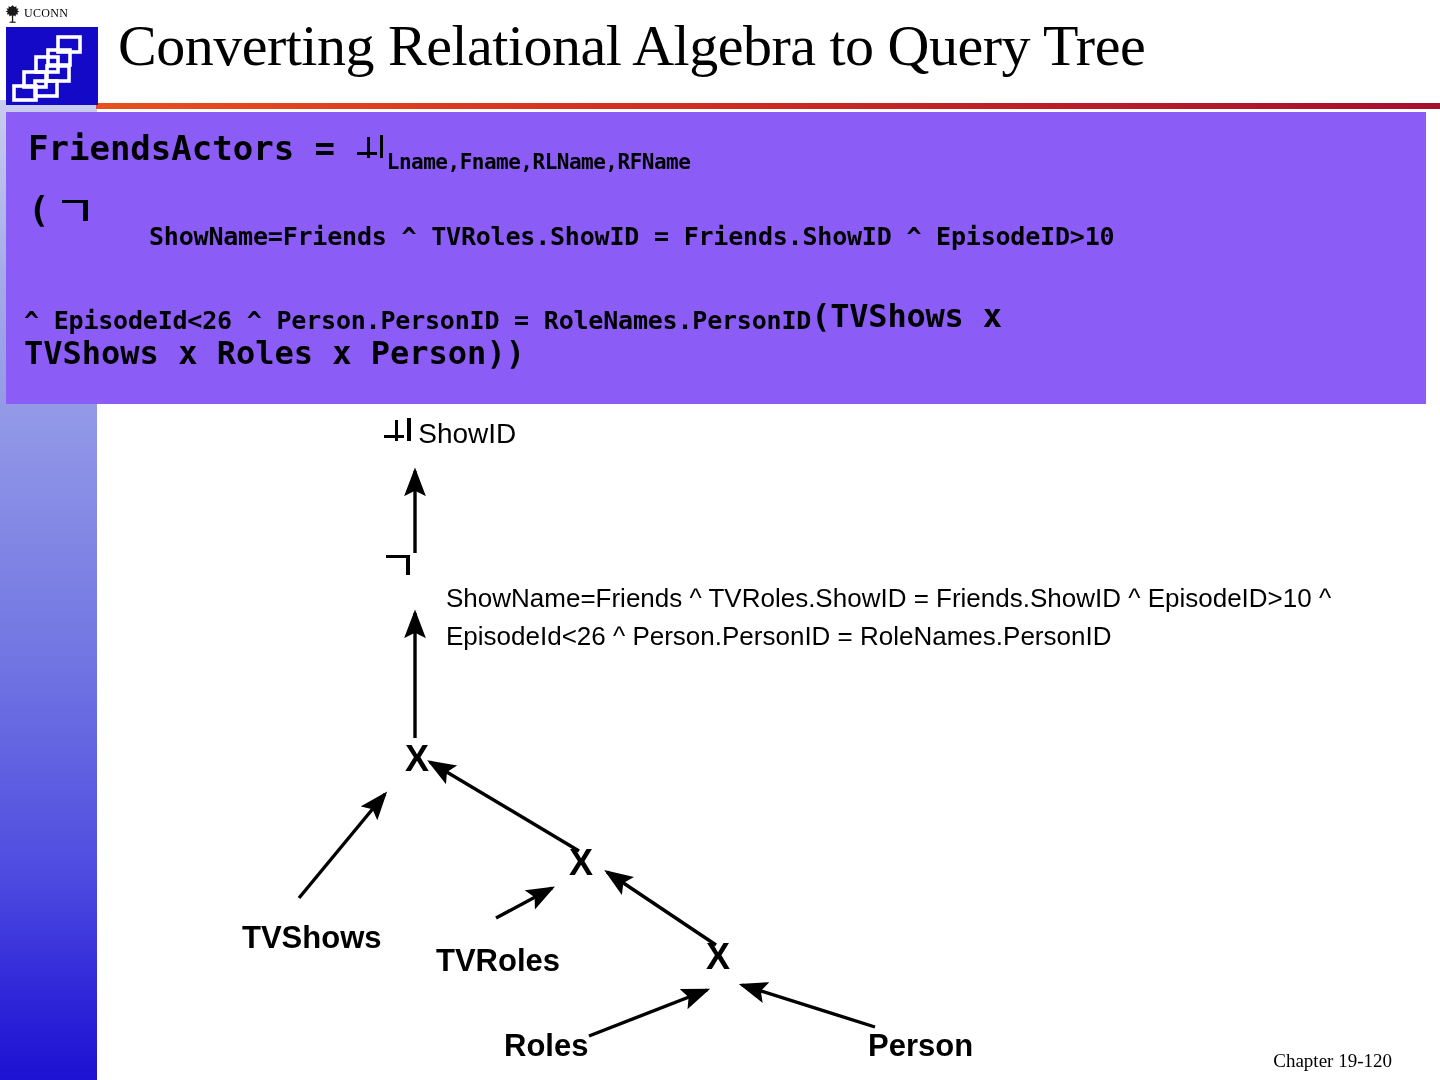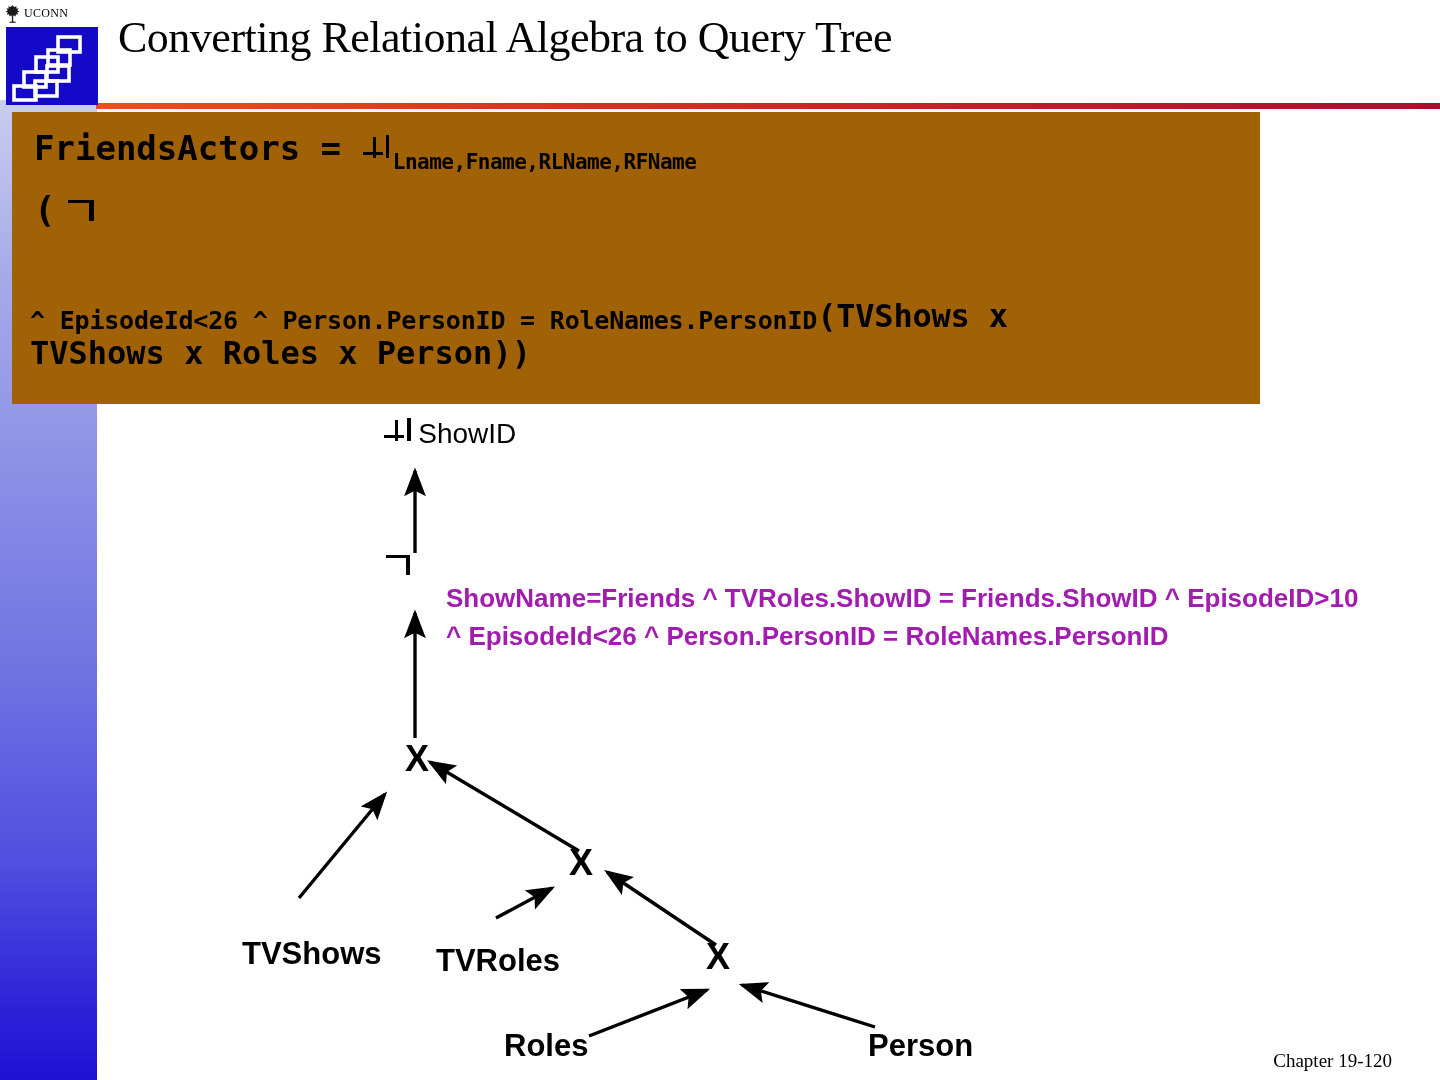--- a/index.html
+++ b/index.html
@@ -61,21 +61,21 @@
     z-index: 6;
   }
   .logo-block svg { display: block; }
 
   .title-text {
     position: absolute;
     left: 118px;
     top: 10px;
     width: 1310px;
     font-family: "Liberation Serif", serif;
-    font-size: 44px;
+    font-size: 58px;
     font-weight: 400;
     color: #000000;
     line-height: 1.25;
     letter-spacing: -0.5px;
     white-space: nowrap;
     z-index: 4;
   }
 
   .title-rule {
     position: absolute;
@@ -83,25 +83,25 @@
     top: 103px;
     width: 1344px;
     height: 6px;
     background: linear-gradient(to right, #E8501E 0%, #D53320 35%, #BE1F28 68%, #A5102F 100%);
     z-index: 5;
   }
 
   
   .formula-block {
     position: absolute;
-    left: 12px;
+    left: 6px;
     top: 112px;
-    width: 1248px;
+    width: 1420px;
     height: 292px;
-    background: #a16207;
+    background: #8b5cf6;
     z-index: 7;
   }
 
   .mono {
     font-family: "DejaVu Sans Mono", "Liberation Mono", monospace;
     font-weight: bold;
     color: #000;
   }
 
   .f-line1 {
@@ -245,24 +245,24 @@
     font-size: 34px;
     z-index: 3;
   }
 
   .tree-cond {
     position: absolute;
     left: 446px;
     top: 580px;
     width: 930px;
     font-family: "Liberation Sans", sans-serif;
-    font-weight: bold;
+    font-weight: normal;
     font-size: 26px;
     line-height: 1.46;
-    color: #a21caf;
+    color: #000000;
     z-index: 3;
   }
 
   .xnode {
     position: absolute;
     font-family: "Liberation Sans", sans-serif;
     font-weight: bold;
     font-size: 36px;
     color: #000;
     z-index: 3;
@@ -273,21 +273,21 @@
 
   .leaf {
     position: absolute;
     font-family: "Liberation Sans", sans-serif;
     font-weight: bold;
     font-size: 31px;
     color: #000;
     white-space: nowrap;
     z-index: 3;
   }
-  .leaf-tvshows { left: 242px; top: 920px; margin-top: 16px; }
+  .leaf-tvshows { left: 242px; top: 920px; }
   .leaf-tvroles { left: 428px; top: 943px; margin-left: 8px; }
   .leaf-roles   { left: 504px; top: 1028px; }
   .leaf-person  { left: 868px; top: 1028px; }
 
   .footer-chapter {
     position: absolute;
     right: 48px;
     bottom: 8px;
     font-family: "Liberation Serif", serif;
     font-size: 19px;
@@ -357,20 +357,21 @@
 <div class="formula-block">
 
   <div class="f-line1 mono">
     <span>FriendsActors = </span><span class="proj-glyph"><span class="pg-stem"></span><span class="pg-base"></span><span class="pg-bar"></span></span><span class="f-sub">Lname,Fname,RLName,RFName</span>
   </div>
 
   <div class="f-paren-sigma mono">
     <span>(</span><span style="display:inline-block;width:12px"></span><span class="sigma-glyph"><span class="sg-top"></span><span class="sg-right"></span></span>
   </div>
 
+  <div class="f-cond1 mono">ShowName=Friends  ^ TVRoles.ShowID = Friends.ShowID ^ EpisodeID&gt;10</div>
 
   <div class="f-cond2 mono">
     <span>^ EpisodeId&lt;26  ^ Person.PersonID = RoleNames.PersonID</span><span class="f-tail-big">(TVShows x</span>
   </div>
 
   <div class="f-line4 mono">TVShows x Roles x Person))</div>
 </div>
 
 <div class="node-proj">
   <span class="proj-glyph"><span class="pg-stem"></span><span class="pg-base"></span><span class="pg-bar"></span></span><span>ShowID</span>

